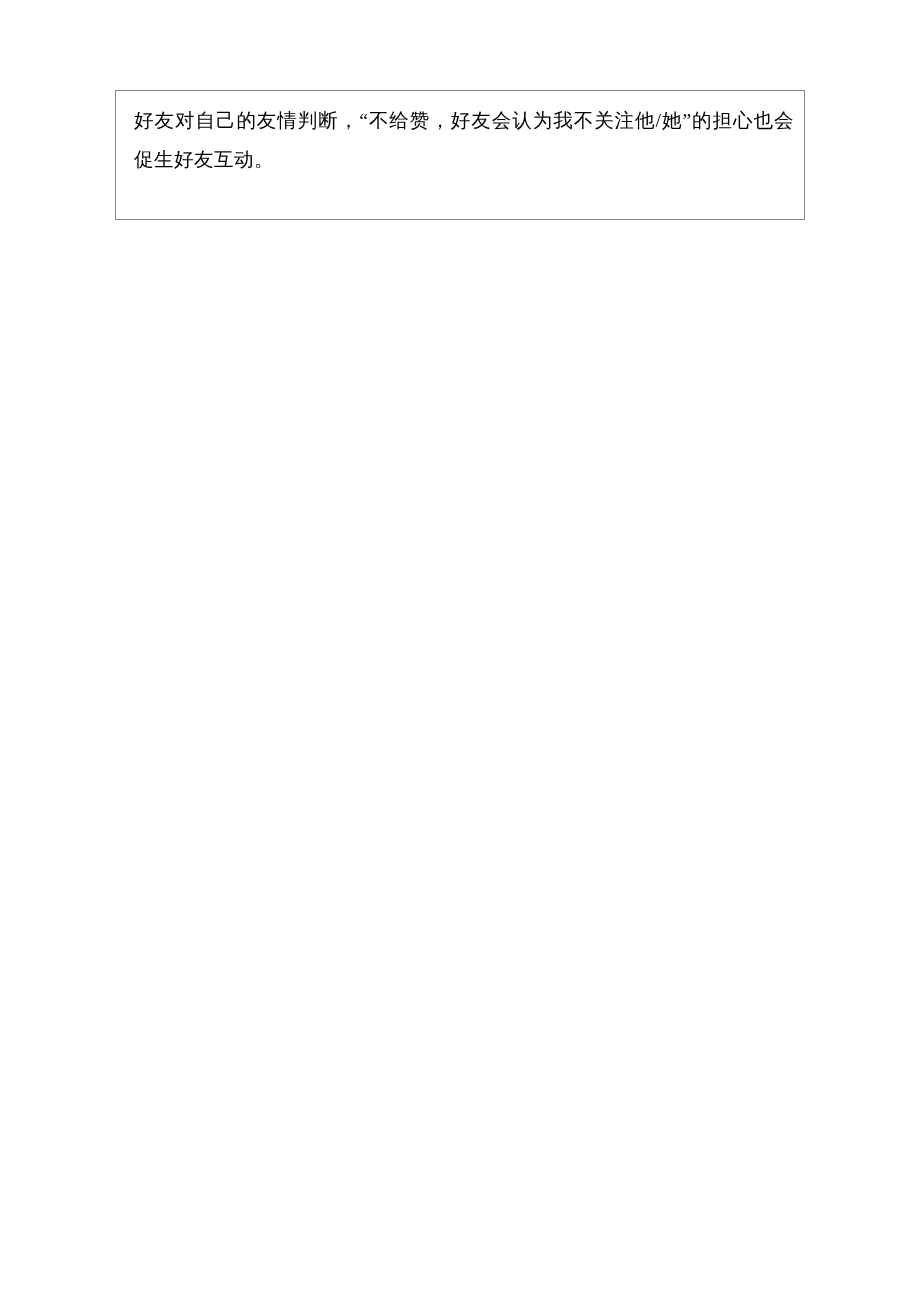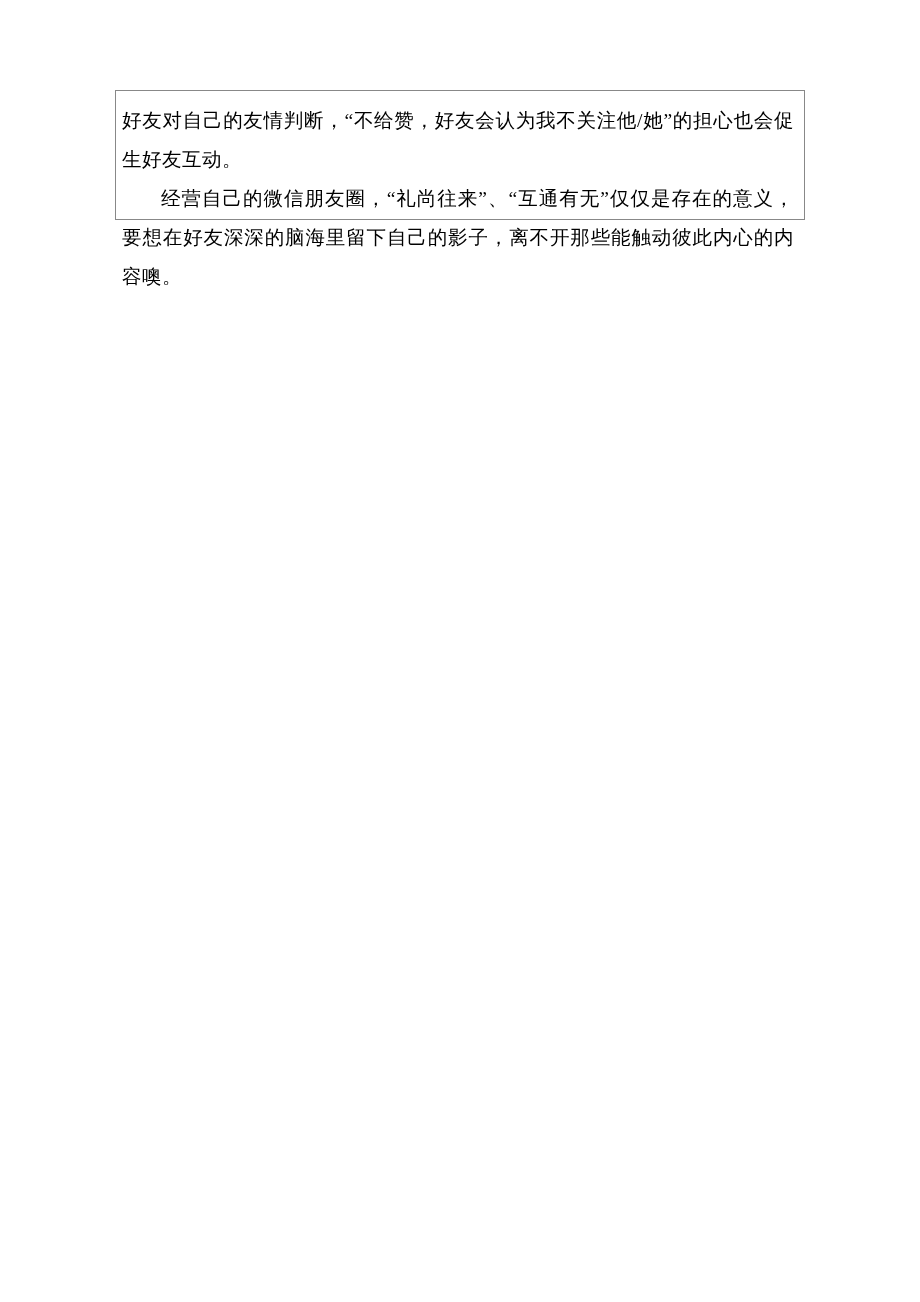--- a/index.html
+++ b/index.html
@@ -9,21 +9,21 @@
     }
     body {
       width: 920px;
       height: 1302px;
       background: #ffffff;
       font-family: "SimSun", "宋体", serif;
       padding: 90px 115px 0 115px;
     }
     .document-frame {
       border: 1px solid #888888;
-      padding: 10px 10px 0 6px;
+      padding: 10px 10px 0 18px;
       height: 130px;
       overflow: visible;
     }
     .text-content {
       font-size: 19.5px;
       line-height: 2;
       color: #000000;
       text-align: justify;
       letter-spacing: 0.5px;
     }
@@ -33,15 +33,14 @@
     .paragraph-2 {
       text-indent: 2em;
     }
   </style>
 </head>
 <body>
 
 <div class="document-frame">
   <div class="text-content">
     <p class="paragraph-1">好友对自己的友情判断，“不给赞，好友会认为我不关注他/她”的担心也会促生好友互动。</p>
-    <p class="paragraph-2">经营自己的微信朋友圈，“礼尚往来”、“互通有无”仅仅是存在的意义，要想在好友深深的脑海里留下自己的影子，离不开那些能触动彼此内心的内容噢。</p>
   </div>
 </div>
 
 </body></html>

